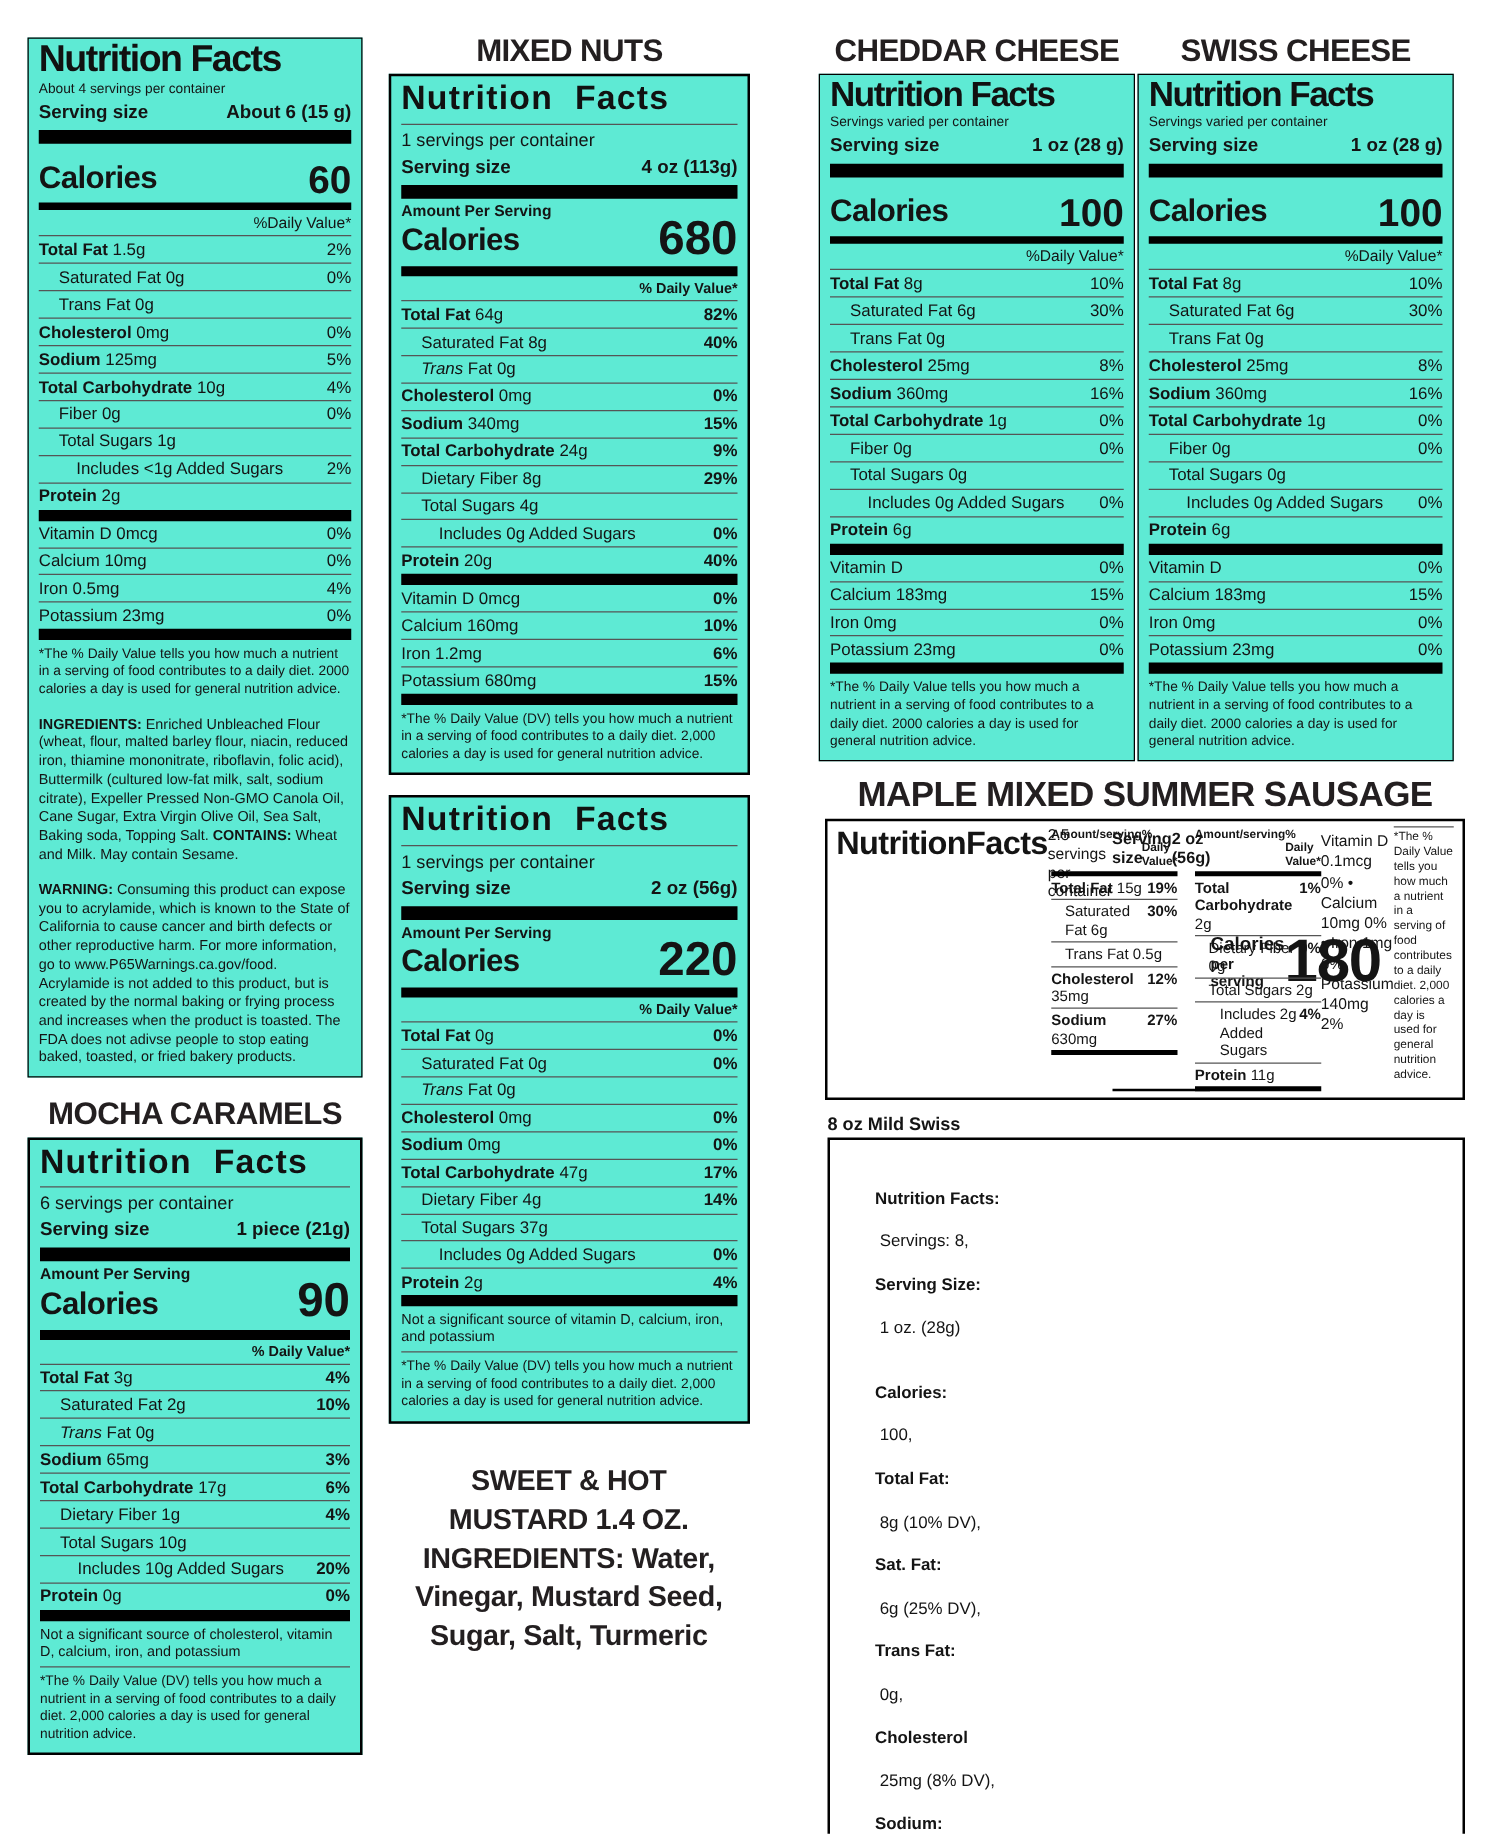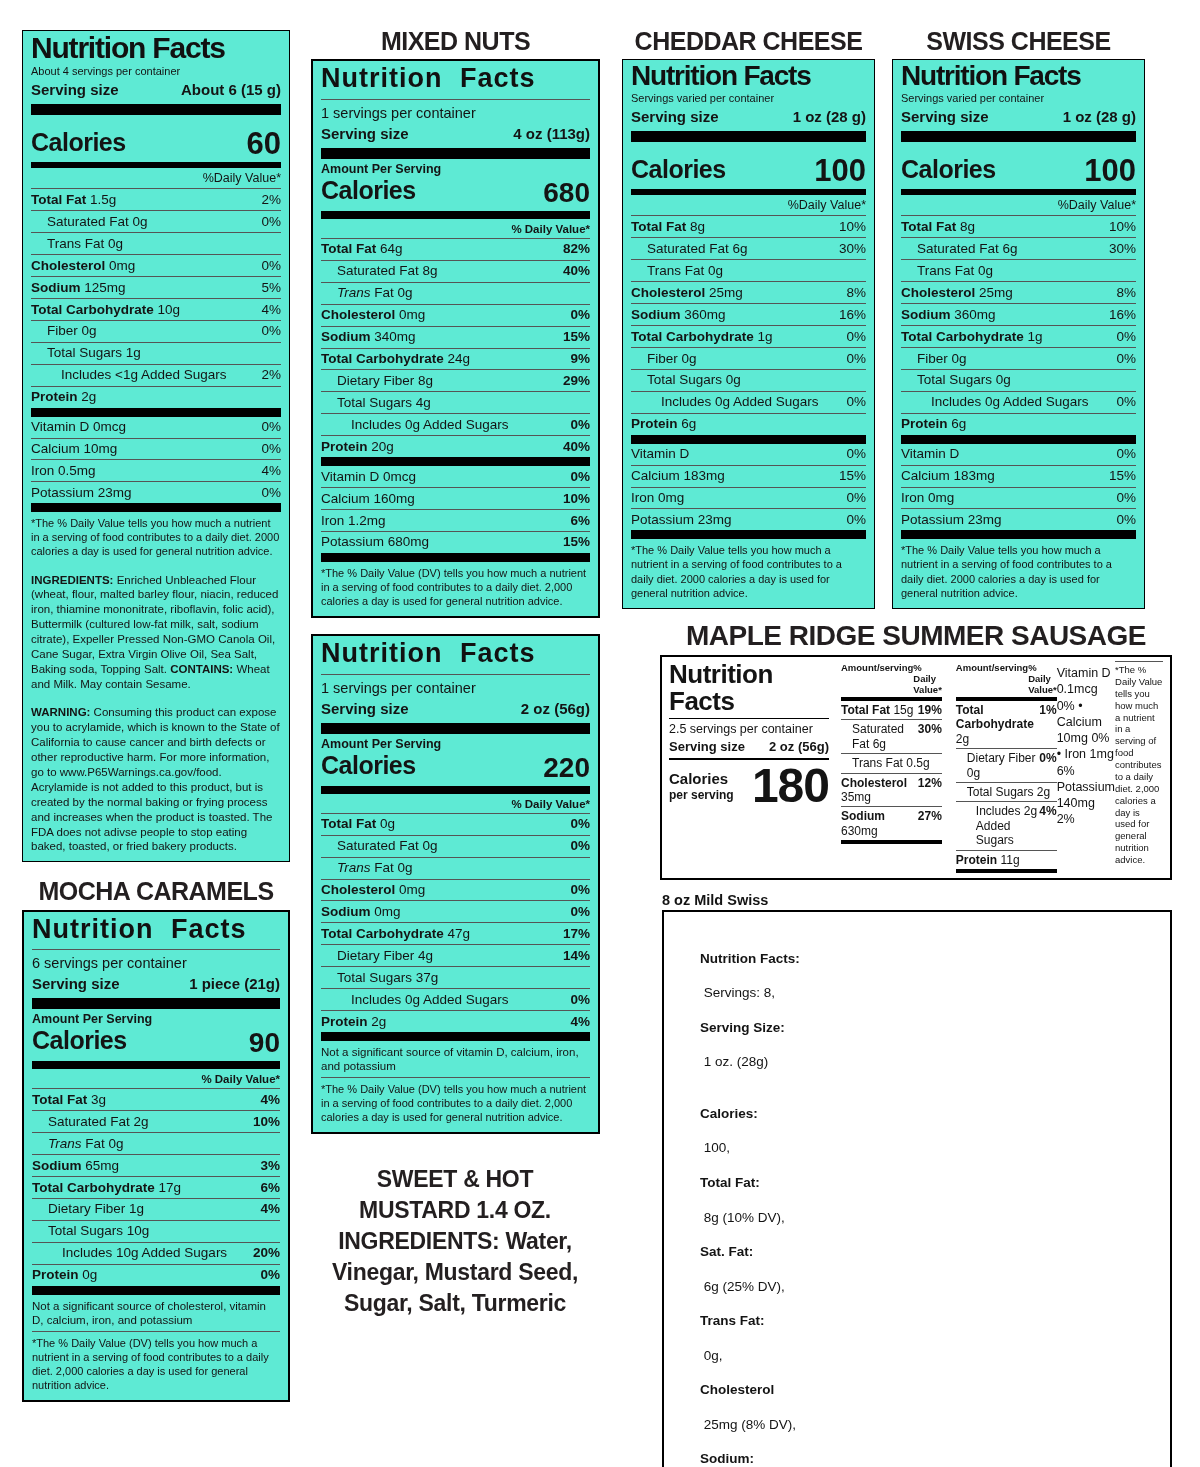--- a/index.html
+++ b/index.html
@@ -28,46 +28,46 @@
   .bb{height:11px;margin:2px 0 0}
   .bb2{height:8px;margin:3px 0 0}
   .bm{height:6px;margin:5px 0 0}
   .bs{height:9px;margin:0}
   .calrow1{display:flex;justify-content:space-between;align-items:flex-end;font-weight:bold;margin-top:13px}
   .calrow1 .call{font-size:25px;letter-spacing:-0.5px}
   .calrow1 .calv{font-size:31px;line-height:.85}
   .aps{font-weight:bold;font-size:12.5px;padding:3px 0 0}
   .calrow2{display:flex;justify-content:space-between;align-items:flex-end;font-weight:bold;padding-bottom:3px}
   .calrow2 .call2{font-size:25px;letter-spacing:-0.5px}
-  .calrow2 .calv2{font-size:28px;line-height:.82}
+  .calrow2 .calv2{font-size:38px;line-height:.82}
   .dvh1{text-align:right;font-size:12.5px;padding:3px 0}
   .dvh2{text-align:right;font-size:11.5px;font-weight:bold;padding:4px 0 3px}
   .row{display:flex;justify-content:space-between;align-items:baseline;border-top:1px solid #555;
        padding:2.5px 0;font-size:13.5px;line-height:1.18}
   .row .nm b{font-weight:bold}
   .row .nm i{font-style:italic}
   .row.r1{padding-left:16px}
   .row.r2{padding-left:30px}
   .v2r .row .dv{font-weight:bold}
   .vits .row:first-child{border-top:none}
   .fn{font-size:11px;line-height:1.28;margin:0;padding:4px 0 1px}
   .fn.hl{border-top:1px solid #555}
   .notsig{font-size:11.5px;line-height:1.22;margin:0;padding:4px 0 4px}
   .ftx{font-size:11.5px;line-height:1.3;margin:13px 0 0}
   .ftx b{font-weight:bold}
   
   .mustard{font-weight:bold;font-size:23px;line-height:1.35;text-align:center;color:#231f20;
            width:312px;margin:30px 0 0 -12px;letter-spacing:-0.3px}
   
-  .cheeses{display:flex;gap:17px;}
+  .cheeses{display:flex;gap:2px;margin-left:33px}
   .cheese{width:253px}
   
   .hsec{margin-top:12px}
   .hwrap{border:2px solid #000;padding:4px 7px 5px;display:flex;gap:12px;background:#fff}
-  .hleft{width:160px;flex:none;display:flex;flex-direction:column}
+  .hleft{width:160px;flex:none;display:flex;flex-direction:row}
   .hnf{font-size:26px;font-weight:bold;line-height:1.02;letter-spacing:-0.5px}
   .hsep{border-top:1px solid #000;margin:4px 0 3px}
   .hsv{font-size:12.5px;line-height:1.2}
   .hss{display:flex;justify-content:space-between;font-weight:bold;font-size:13px;
        padding:2px 0 4px;border-bottom:2px solid #000}
   .hcal{display:flex;justify-content:space-between;align-items:center;margin-top:6px}
   .hcall{font-size:15px;font-weight:bold;line-height:1.08}
   .hcalv{font-size:48px;font-weight:bold;line-height:.85;letter-spacing:-1px}
   .hmain{flex:1;display:flex;flex-direction:row}
   .hcols{display:flex;gap:14px}
@@ -654,21 +654,21 @@
             </div>
 
         </div>
         <div class="bar bs"></div>
         <p class="fn">*The % Daily Value tells you how much a nutrient in a serving of food contributes to a daily diet. 2000 calories a day is used for general nutrition advice.</p>
       </div>
     </section>
   </div>
 
   <section class="hsec sauswrap" style="margin-left:38px;width:512px">
-    <h2 class="ptitle big">MAPLE RIDGE SUMMER SAUSAGE</h2>
+    <h2 class="ptitle big">MAPLE MIXED SUMMER SAUSAGE</h2>
     <div class="hwrap">
       <div class="hleft">
         <div class="hnf">Nutrition</div>
         <div class="hnf">Facts</div>
         <div class="hsep"></div>
         <div class="hsv">2.5 servings per container</div>
         <div class="hss">
           <span>Serving size</span>
           <span>2 oz (56g)</span>
         </div>

